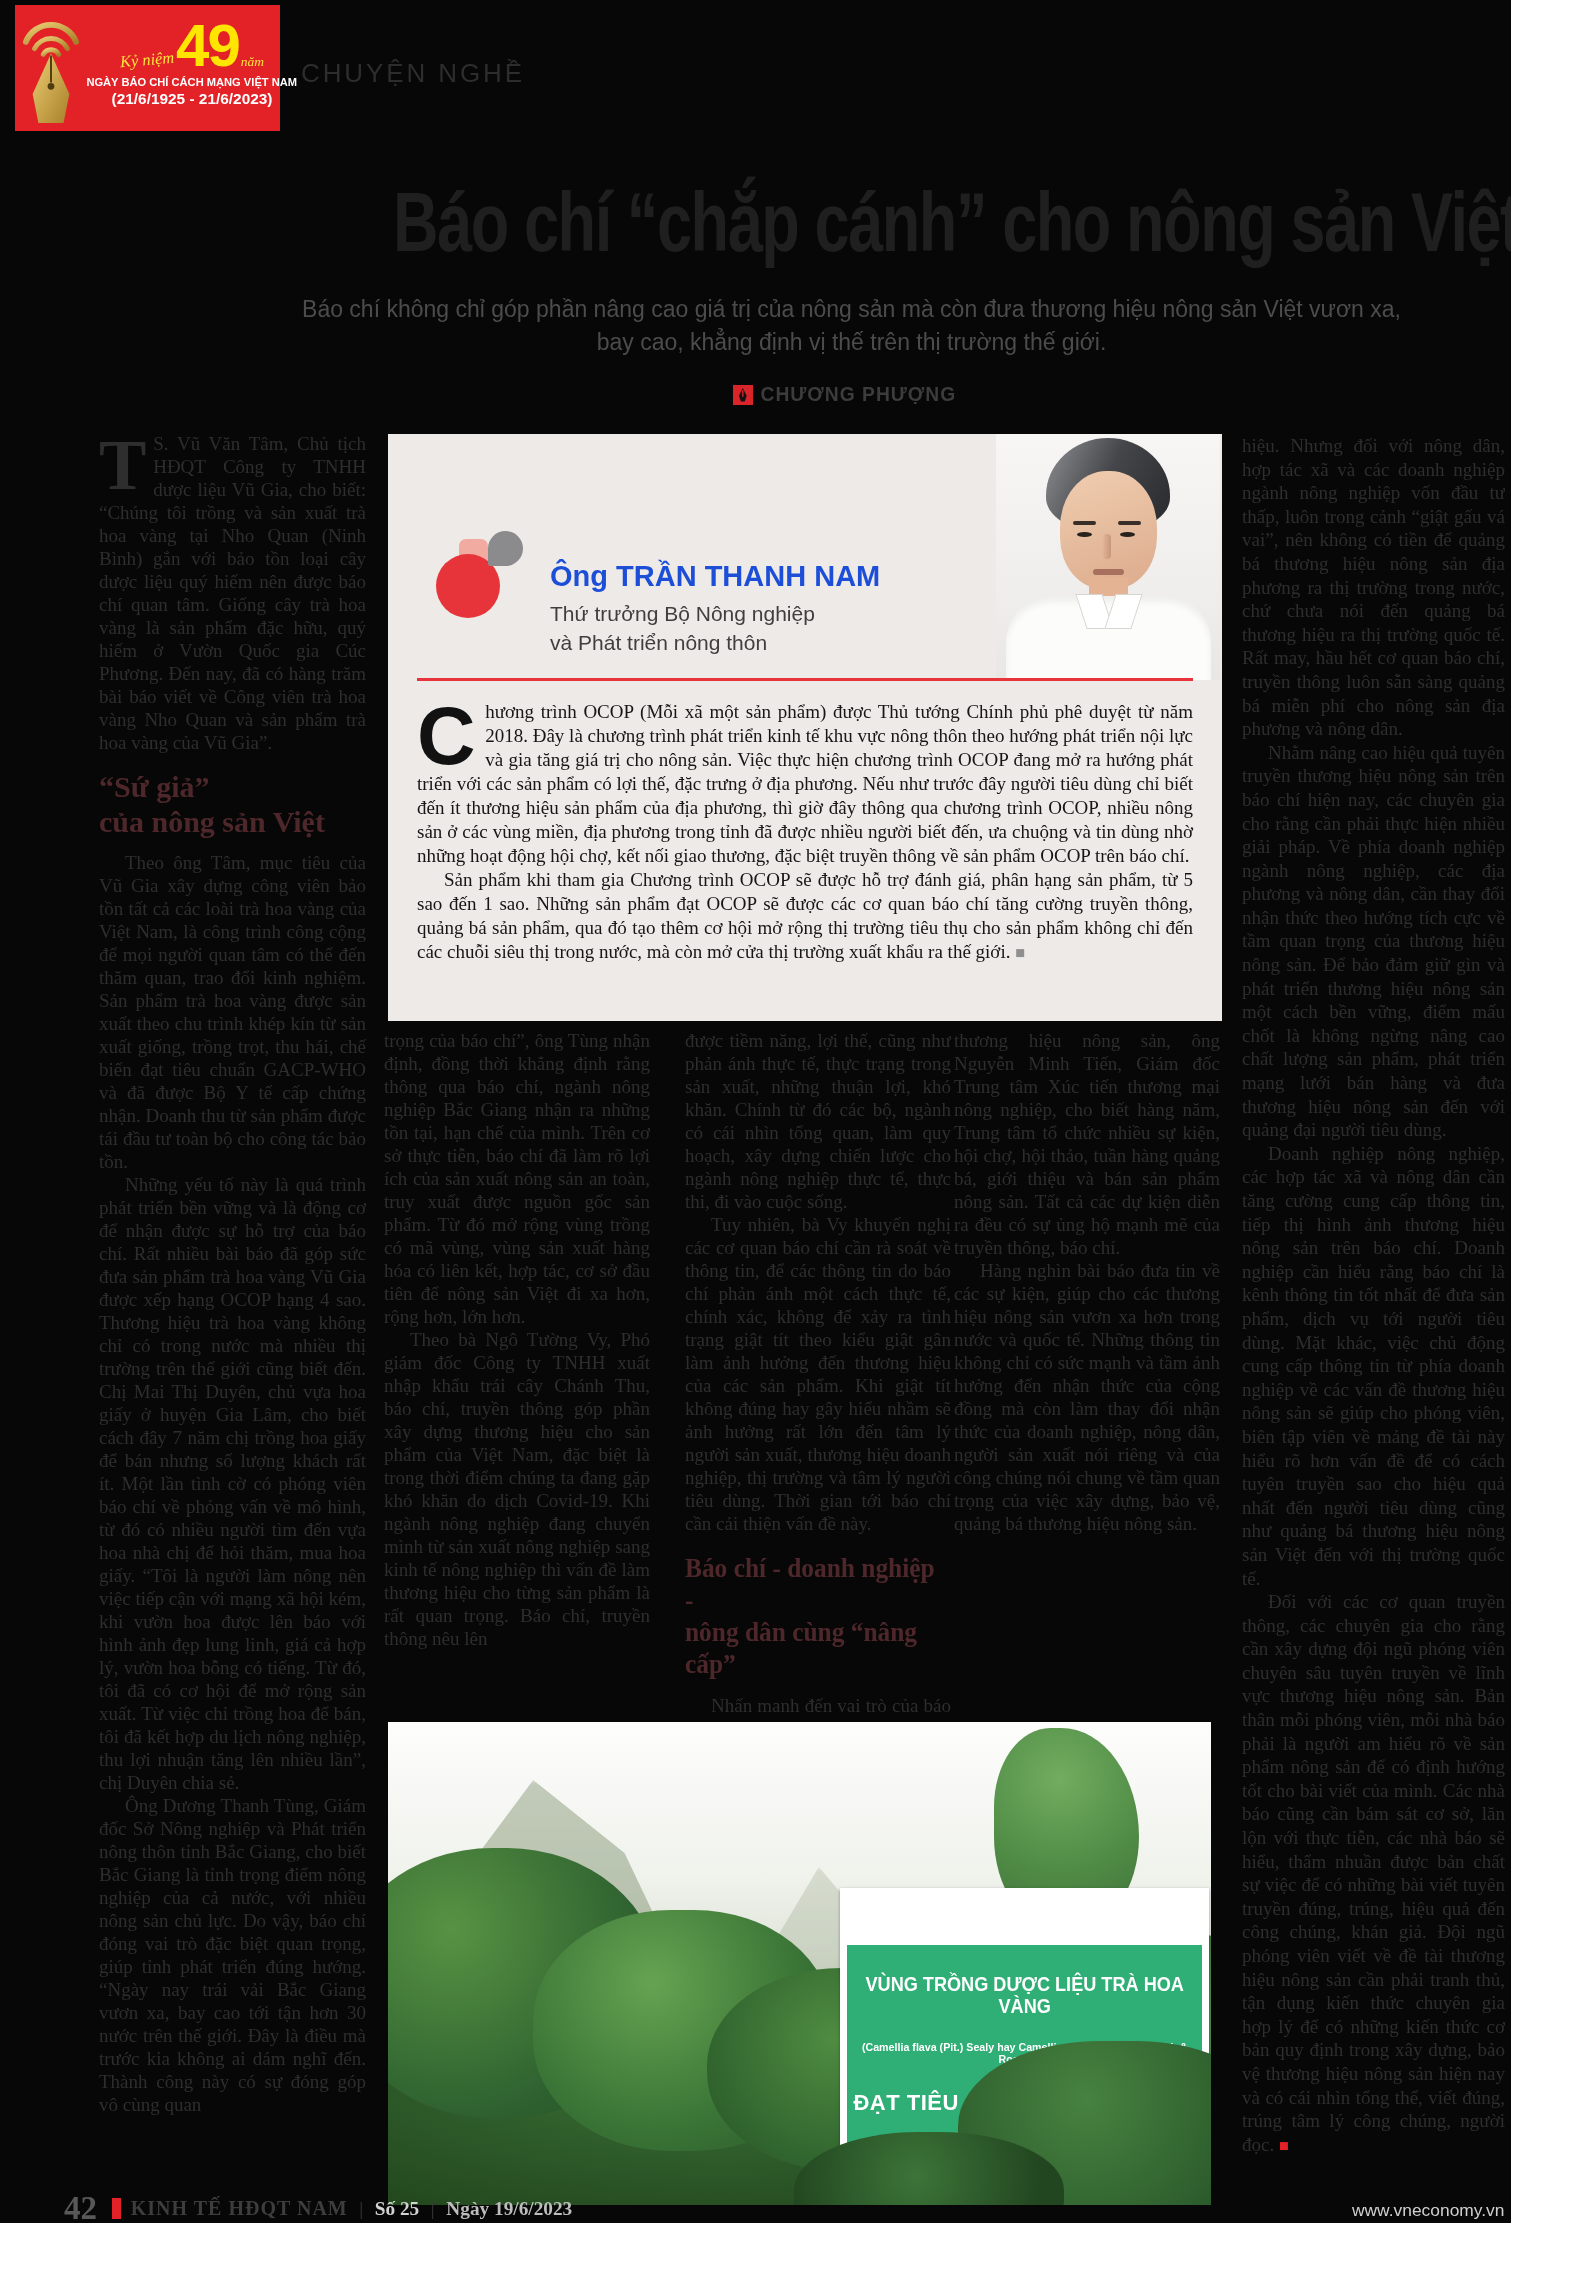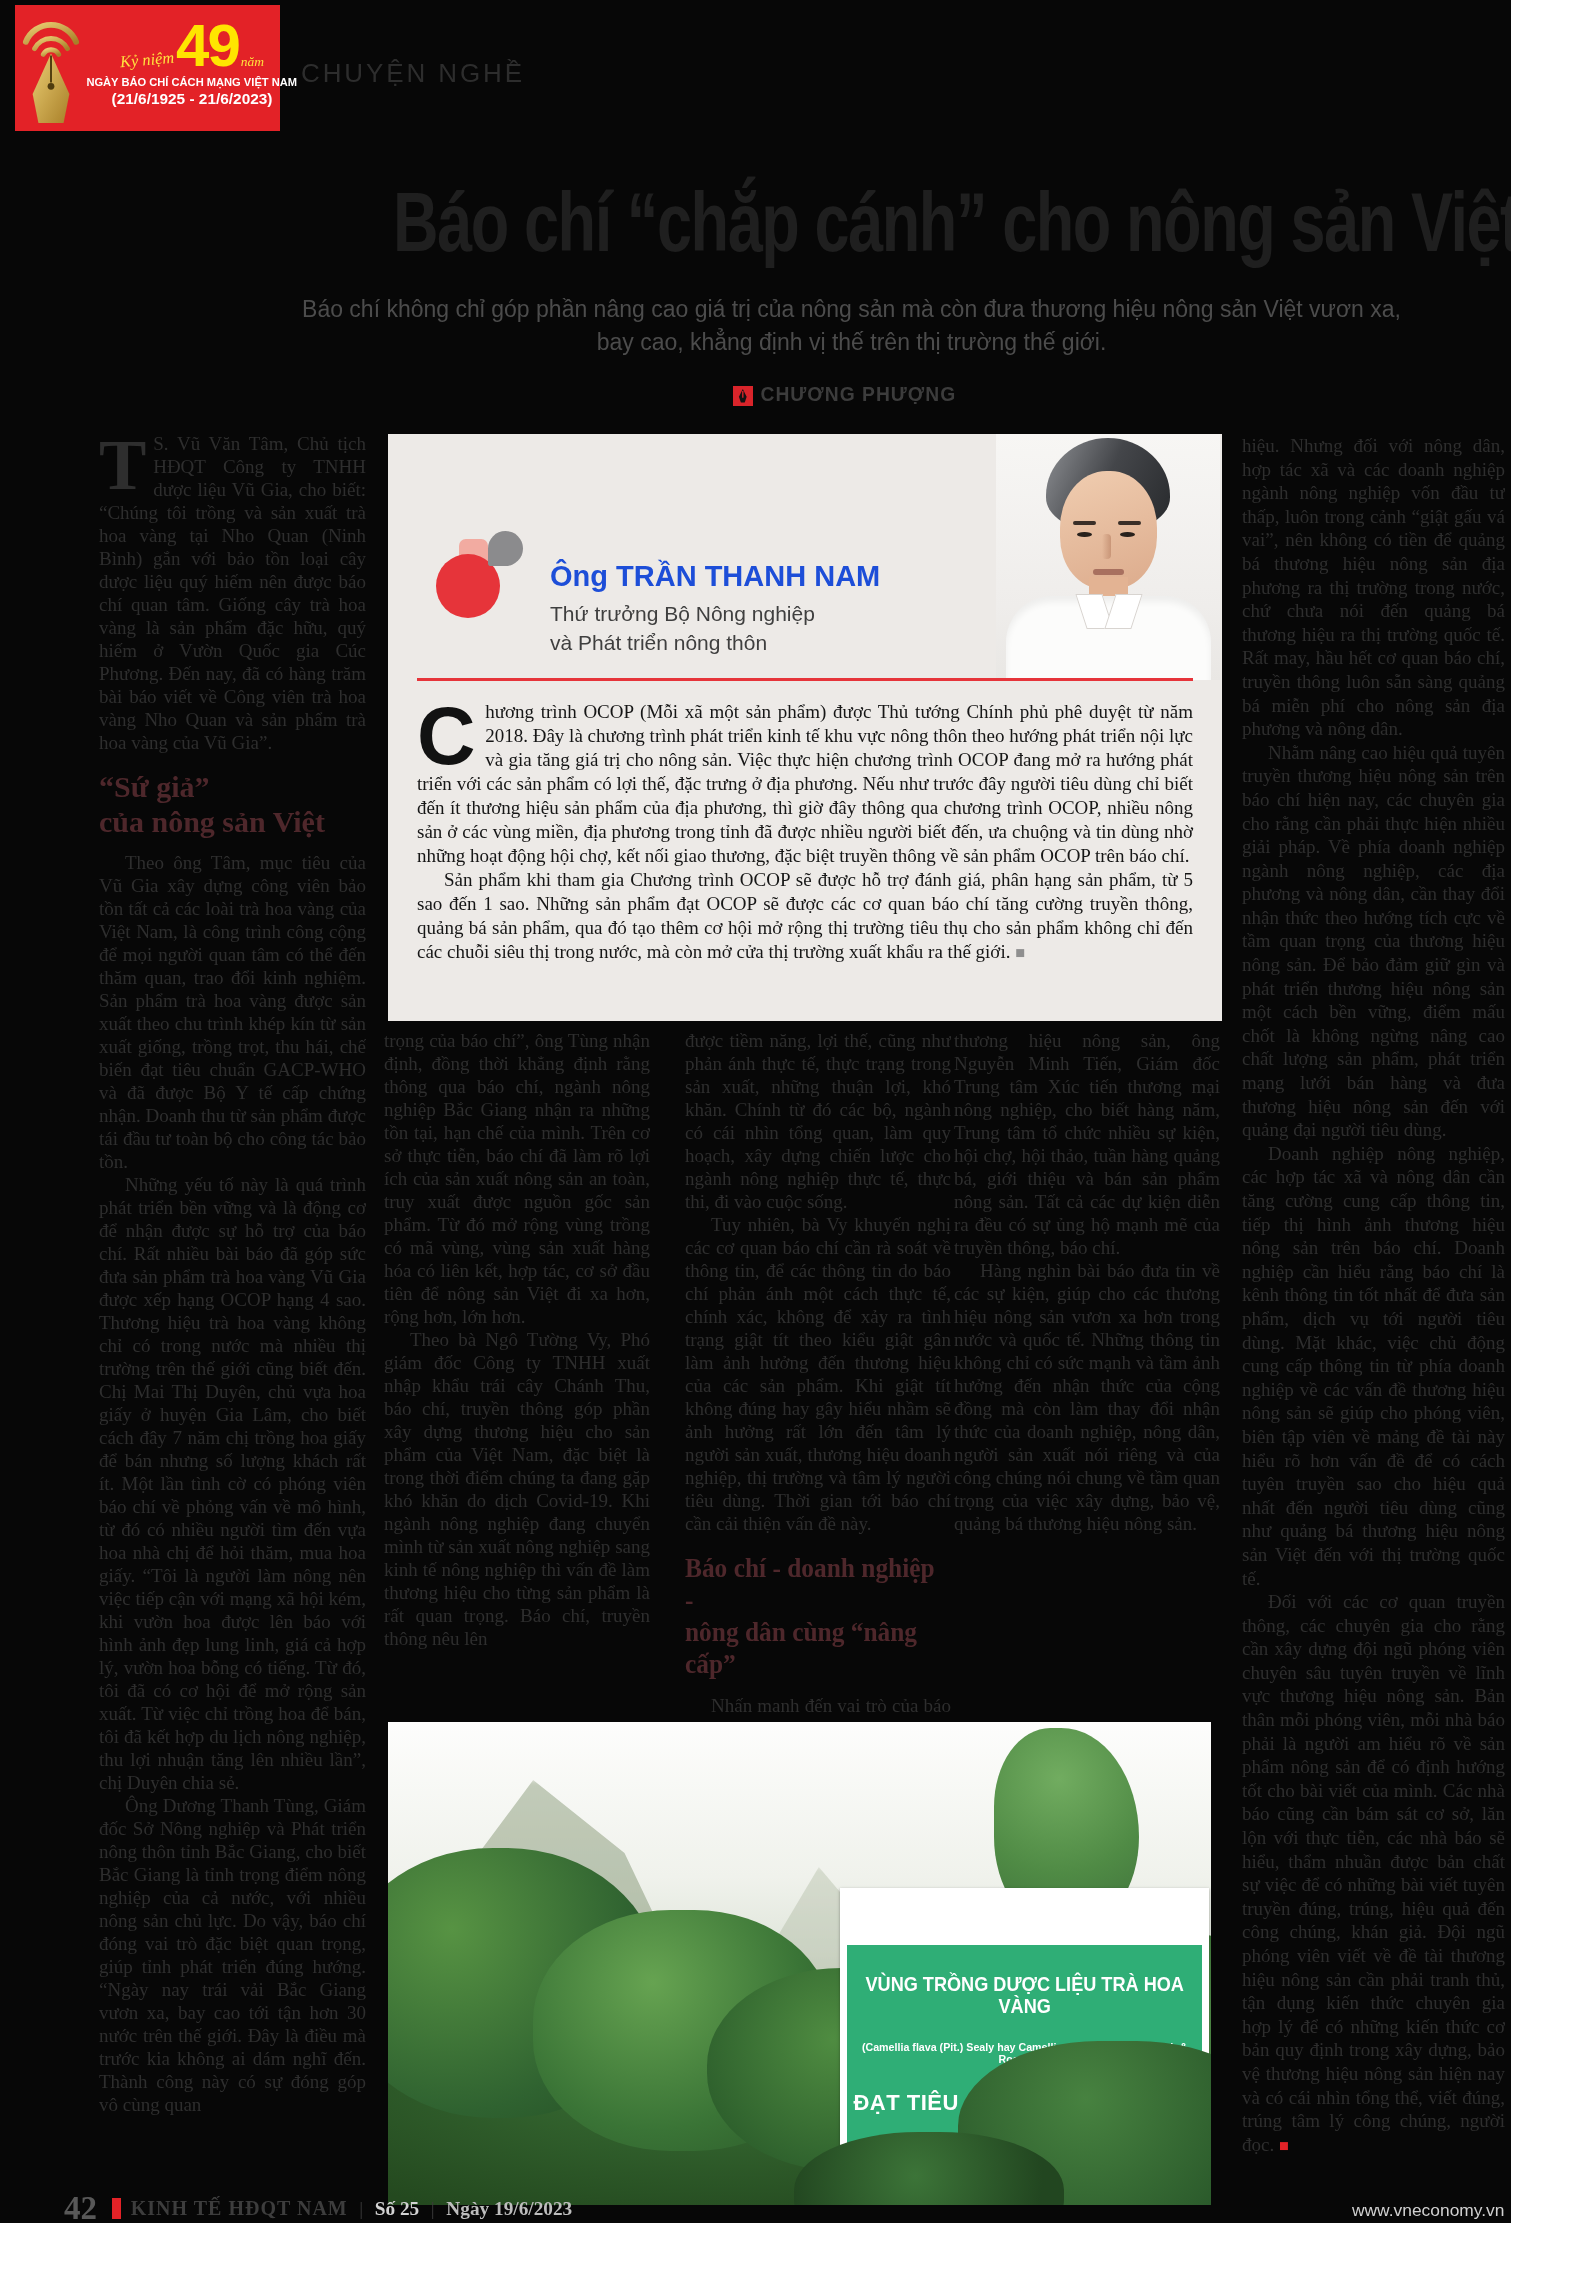--- a/index.html
+++ b/index.html
@@ -25,21 +25,21 @@
             font-size:26px; letter-spacing:2.9px; color:#2d2d2d; }
 
   
   .title { position:absolute; left:183px; top:175px; width:1323px; text-align:center;
            font-family:"Liberation Sans",sans-serif; font-weight:bold; font-size:83px; color:#1f1f1f;
            white-space:nowrap; }
   .title > span { display:inline-block; transform:scaleX(.76); letter-spacing:-1.9px; }
   .subtitle { position:absolute; left:301px; top:293px; width:1101px; text-align:center;
               font-family:"Liberation Sans",sans-serif; font-size:23px; line-height:33px; color:#4c4c4c; }
   .byline { position:absolute; left:183px; top:384px; width:1323px; text-align:center; }
-  .byline-inner { display:inline-flex; align-items:flex-end; gap:7.7px; }
+  .byline-inner { display:inline-flex; align-items:center; gap:7.7px; }
   .pen-badge { width:20px; height:20px; background:#d9242a; display:inline-flex; align-items:center; justify-content:center; }
   .byline-name { font-family:"Liberation Sans",sans-serif; font-weight:bold; font-size:19.3px; color:#3c3c3c; letter-spacing:1px; }
 
   
   .qbox { position:absolute; left:388px; top:434px; width:834px; height:587px; background:#edeae7; }
   .portrait { position:absolute; right:1.9px; top:0; width:224px; height:246px; overflow:hidden;
               background:linear-gradient(180deg,#f7f6f4 0%,#efedeb 70%,#e9e7e4 100%); }
   .hair { position:absolute; left:50px; top:3.9px; width:124px; height:93px;
           border-radius:50% 50% 42% 42% / 62% 62% 36% 36%;
           background:linear-gradient(115deg,#7c7e82 12%,#44464a 48%,#2c2e31 92%); }

